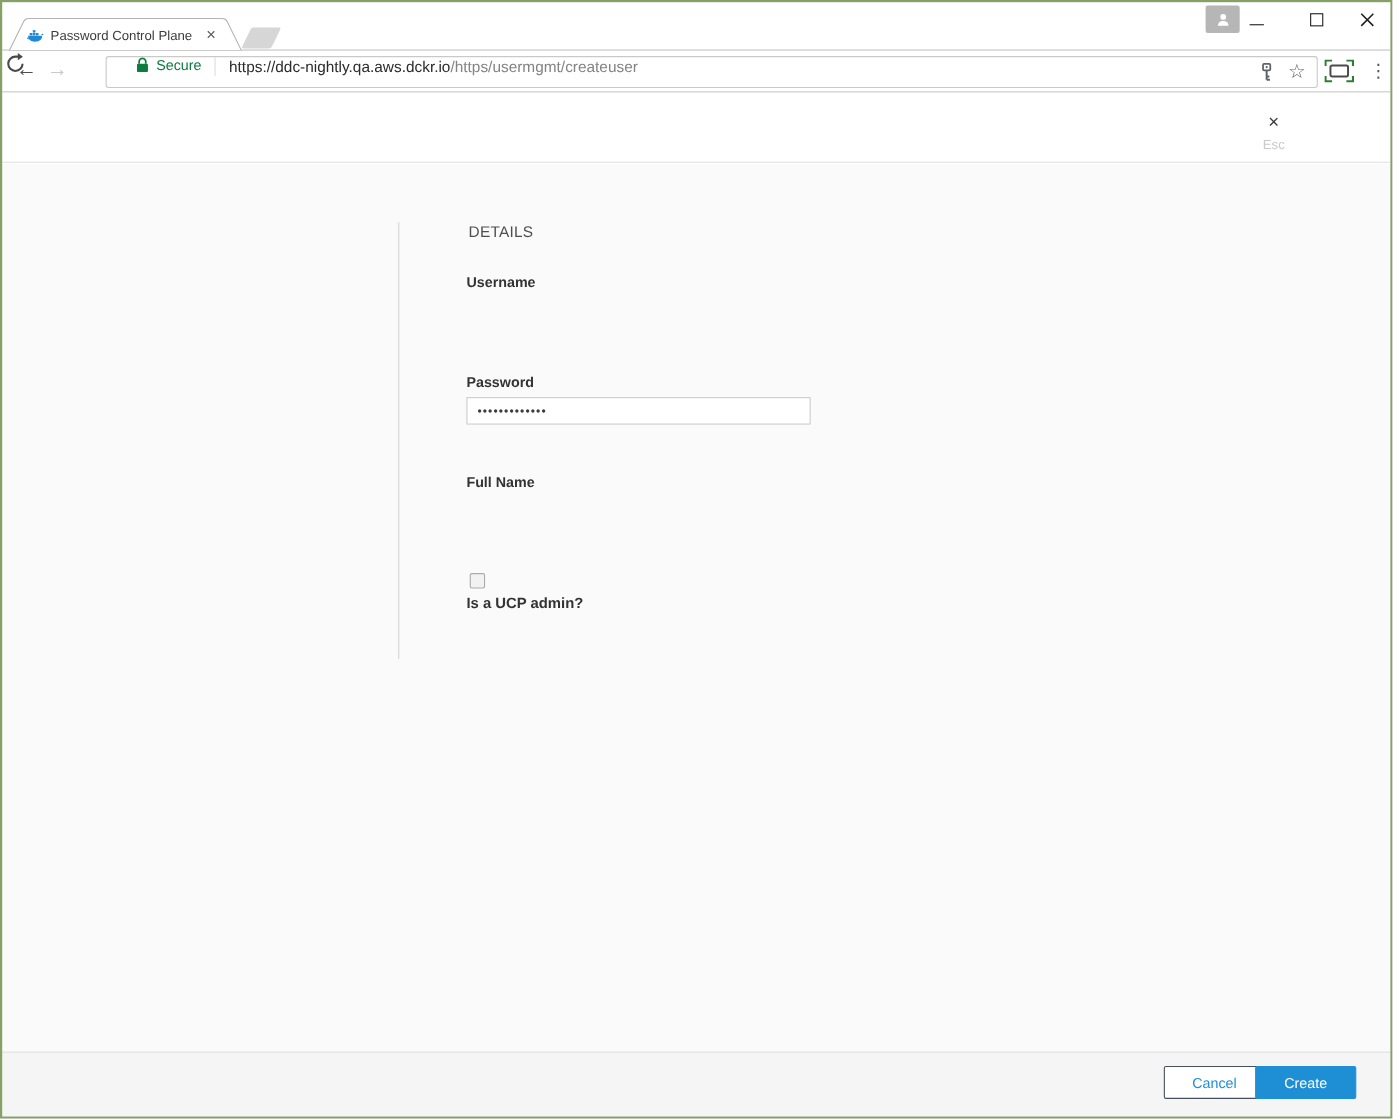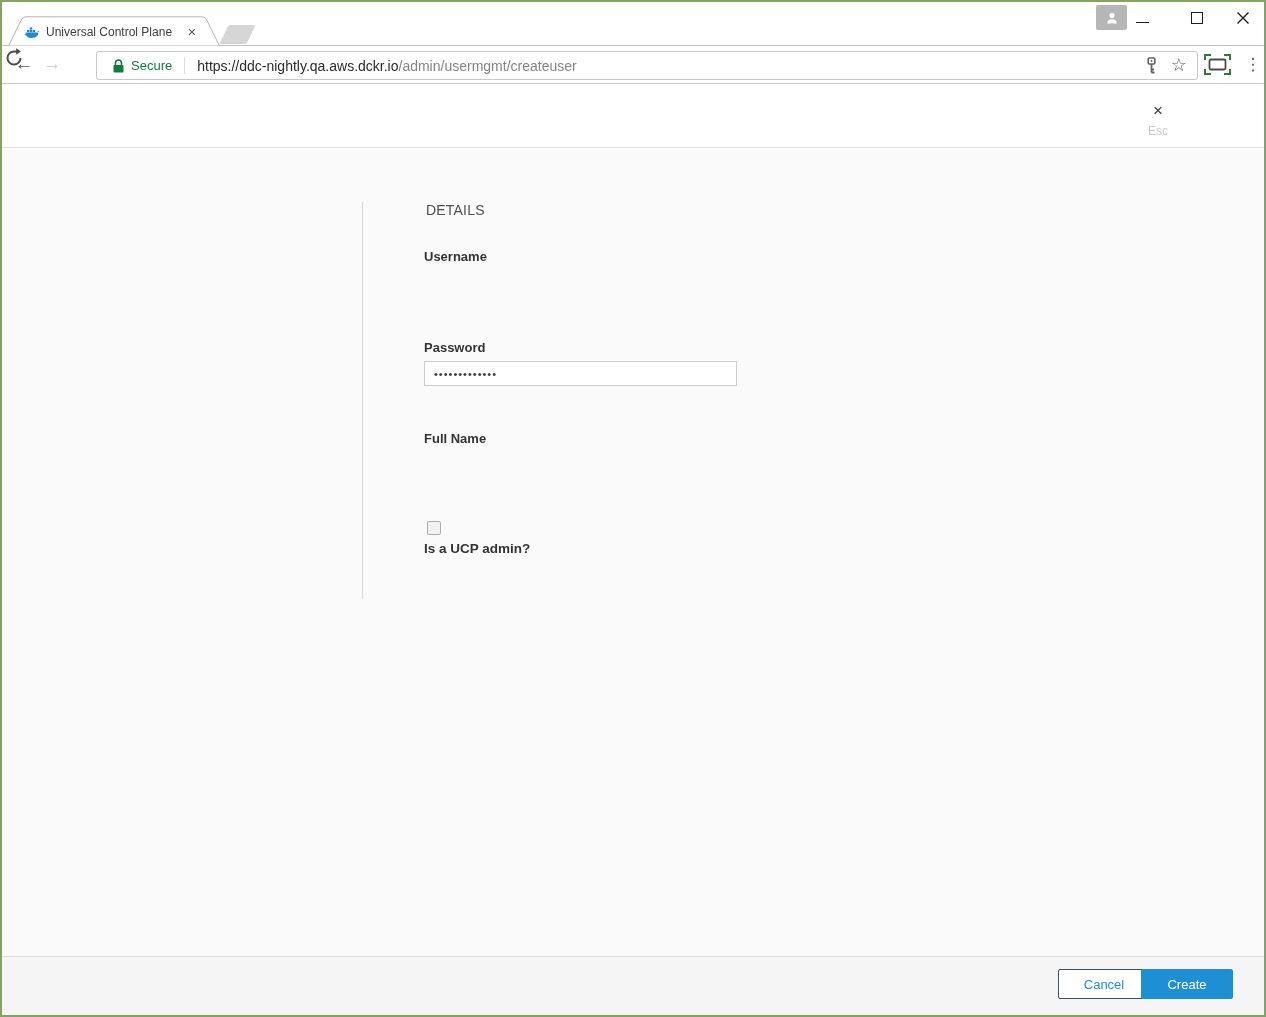--- a/index.html
+++ b/index.html
@@ -31,21 +31,21 @@
   .win-close { position:absolute; left:1234px; top:9px; width:14px; height:14px; }
 
   
   .toolbar { position:absolute; left:2px; top:46px; right:2px; height:38px; background:#fff;
              border-bottom:1px solid #c9c9c9; }
   .nav-btn { position:absolute; top:0; width:28px; height:36px; text-align:center; line-height:36px; font-size:19px; }
   .back-btn  { left:8px;  color:#4f4f4f; }
   .fwd-btn   { left:36px; color:#c9c9c9; }
   .reload-btn{ left:64px; top:7px; width:24px; height:24px; }
   .omnibox { position:absolute; left:94px; top:5px; width:1102px; height:29px; background:#fff;
-             border:1px solid #c9c9c9; border-radius:3px; display:flex; align-items:center; padding-left:16px; }
+             border:1px solid #c9c9c9; border-radius:3px; display:flex; align-items:flex-start; padding-left:27px; }
   .lock-icon { margin-right:7px; display:inline-flex; }
   .secure-label { color:#0c7c3f; font-size:13px; margin-right:12px; }
   .omni-divider { width:1px; height:17px; background:#dcdcdc; margin-right:12px; }
   .url { font-size:14px; white-space:nowrap; }
   .url-host { color:#2b2b2b; }
   .url-path { color:#848484; }
   .omni-right { position:absolute; right:10px; top:0; height:27px; display:flex; align-items:center; }
   .key-icon { margin-right:13px; display:inline-flex; }
   .star-icon { font-size:18px; color:#5f6368; line-height:27px; }
   .capture-icon { position:absolute; left:1202px; top:8px; }
@@ -112,41 +112,41 @@
     <g fill="#1e8ad6">
       <path d="M1.5 7.5 H14.2 Q14.6 9.6 13 11.2 Q11.2 13 7.8 13 Q4.4 13 3 11.4 Q1.6 9.8 1.5 7.5 Z"></path>
       <rect x="3" y="5" width="2.4" height="2.2"></rect>
       <rect x="5.8" y="5" width="2.4" height="2.2"></rect>
       <rect x="8.6" y="5" width="2.4" height="2.2"></rect>
       <rect x="5.8" y="2.4" width="2.4" height="2.2"></rect>
       <path d="M13.4 6.2 Q14.4 5.4 15.6 5.8 Q15 6.8 14.2 7 Z"></path>
       <path d="M0.2 9.6 Q1 9 2 9.2 L2.4 10.8 Q1.2 10.6 0.2 9.6 Z"></path>
     </g>
   </svg>
-  <span class="tab-title">Universal Control Plane</span>
+  <span class="tab-title">Password Control Plane</span>
   <span class="tab-close">×</span>
 </div>
 <div class="newtab-btn"></div>
 
 <div class="toolbar">
   <div class="nav-btn back-btn">←</div>
   <div class="nav-btn fwd-btn">→</div>
   <svg class="reload-btn" viewBox="0 0 24 24">
     <path d="M18.5 12 A6.5 6.5 0 1 1 12 5.5 L16.5 5.5" fill="none" stroke="#4a4a4a" stroke-width="1.9"></path>
     <path d="M14.2 2.2 L18.8 5.5 L14.2 8.8 Z" fill="#4a4a4a"></path>
   </svg>
 
   <div class="omnibox">
     <svg class="lock-icon" width="11" height="14" viewBox="0 0 11 14">
       <rect x="0.5" y="6" width="10" height="7.5" rx="1" fill="#0c7c3f"></rect>
       <path d="M2.5 6 V4 A3 3 0 0 1 8.5 4 V6" fill="none" stroke="#0c7c3f" stroke-width="1.6"></path>
     </svg>
     <span class="secure-label">Secure</span>
     <span class="omni-divider"></span>
-    <span class="url"><span class="url-host">https://ddc-nightly.qa.aws.dckr.io</span><span class="url-path">/admin/usermgmt/createuser</span></span>
+    <span class="url"><span class="url-host">https://ddc-nightly.qa.aws.dckr.io</span><span class="url-path">/https/usermgmt/createuser</span></span>
     <div class="omni-right">
       <svg class="key-icon" width="13" height="17" viewBox="0 0 13 17">
         <rect x="3.2" y="1" width="6.6" height="6" rx="1" fill="none" stroke="#5f6368" stroke-width="1.6"></rect>
         <circle cx="6.5" cy="4" r="1" fill="#5f6368"></circle>
         <path d="M6.5 7 V15.5 M6.5 15.5 H9.5 M6.5 12.5 H9" stroke="#5f6368" stroke-width="1.8" fill="none"></path>
       </svg>
       <span class="star-icon">☆</span>
     </div>
   </div>
 

